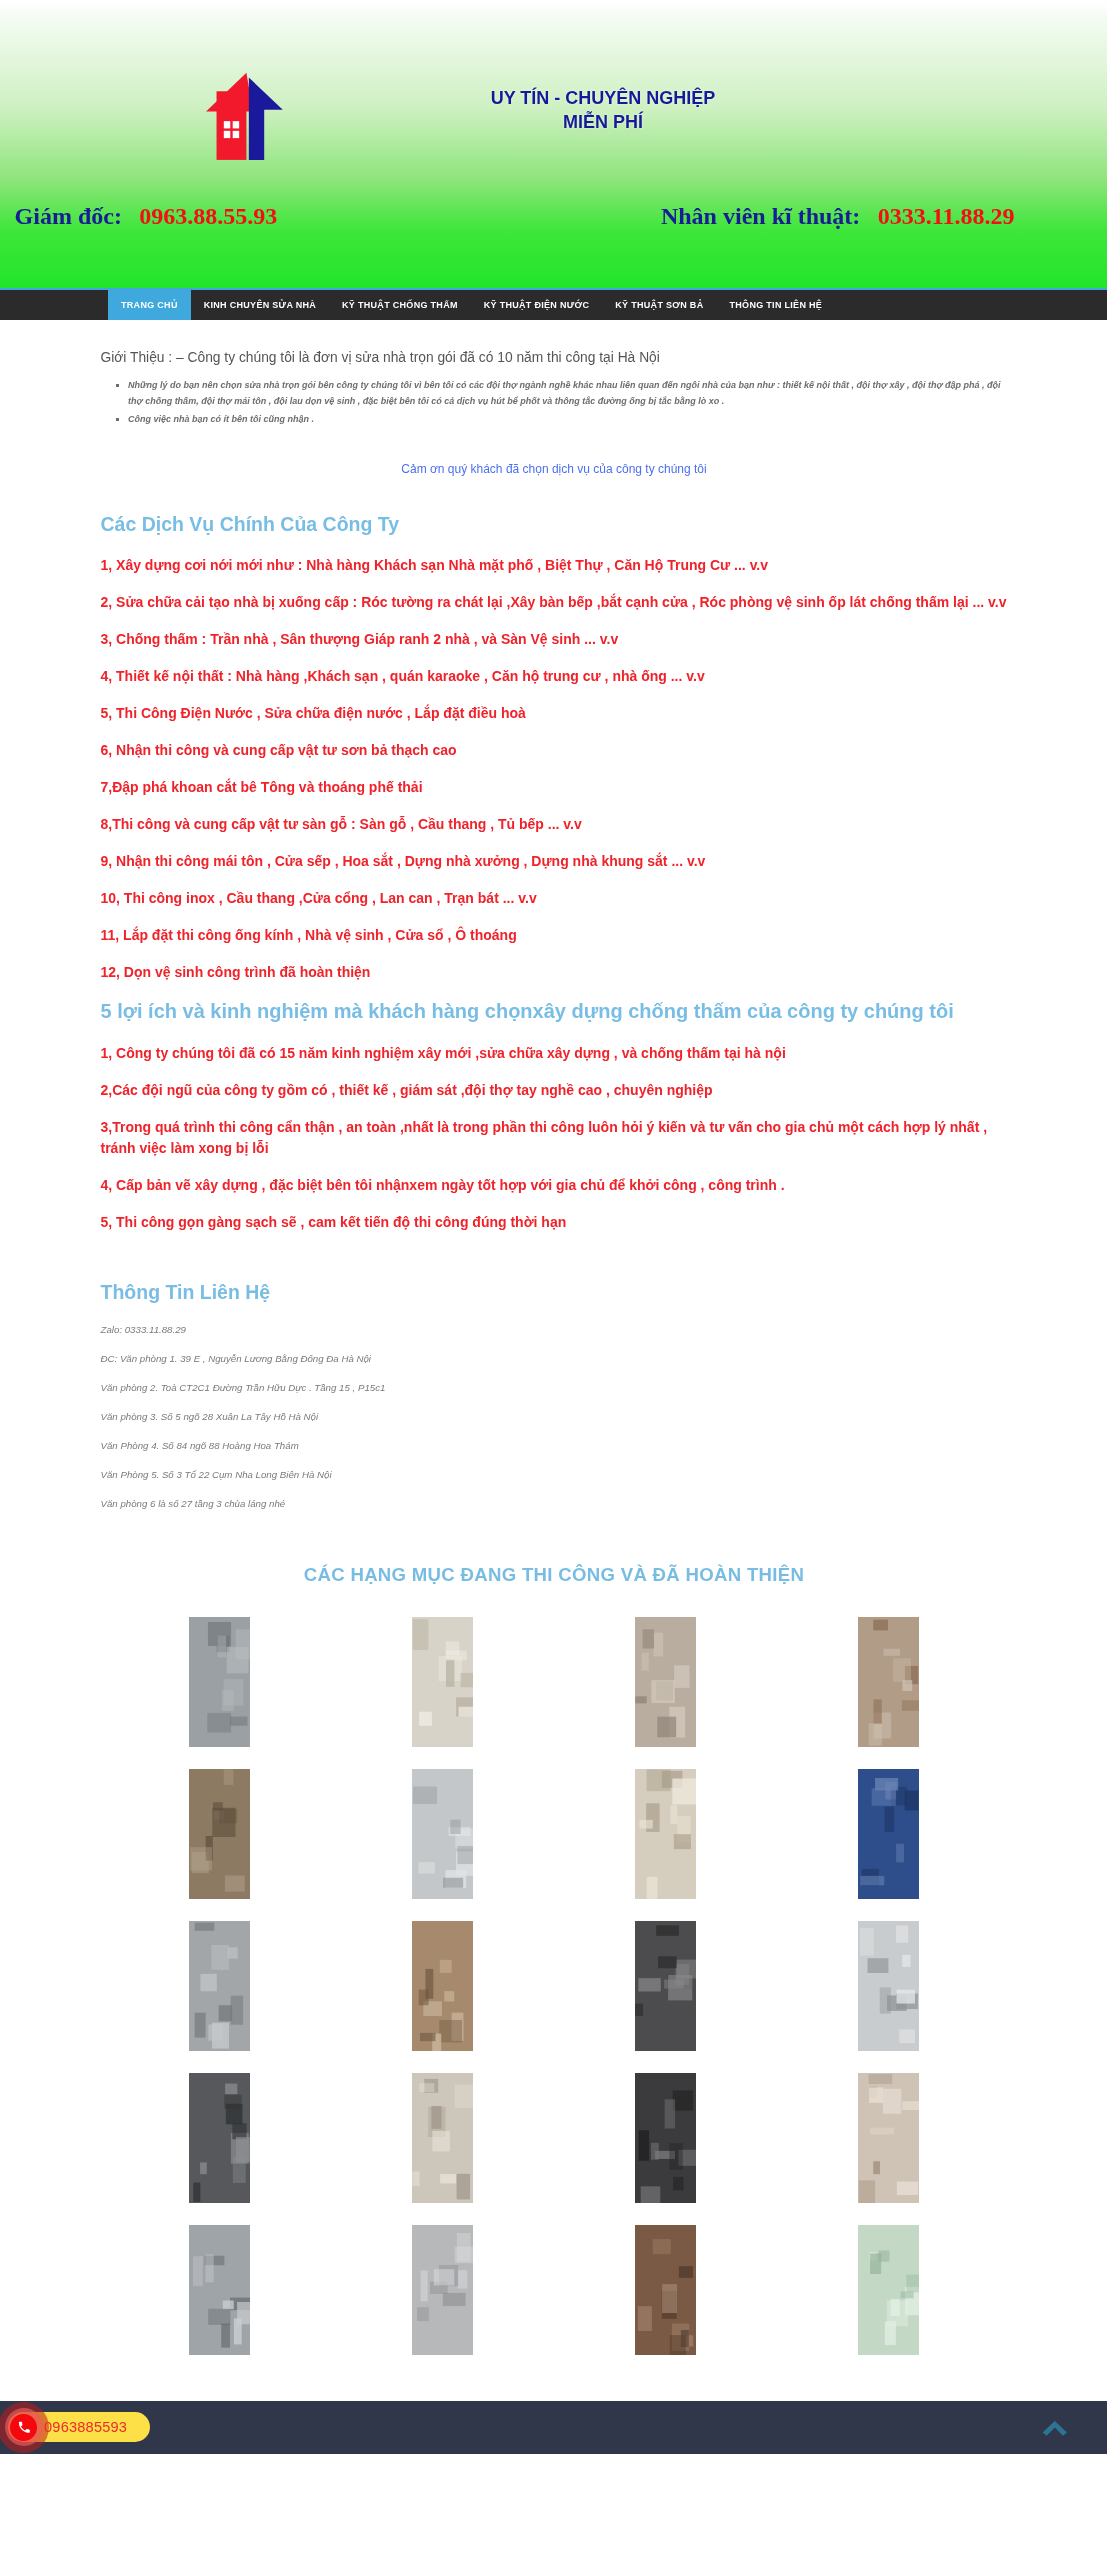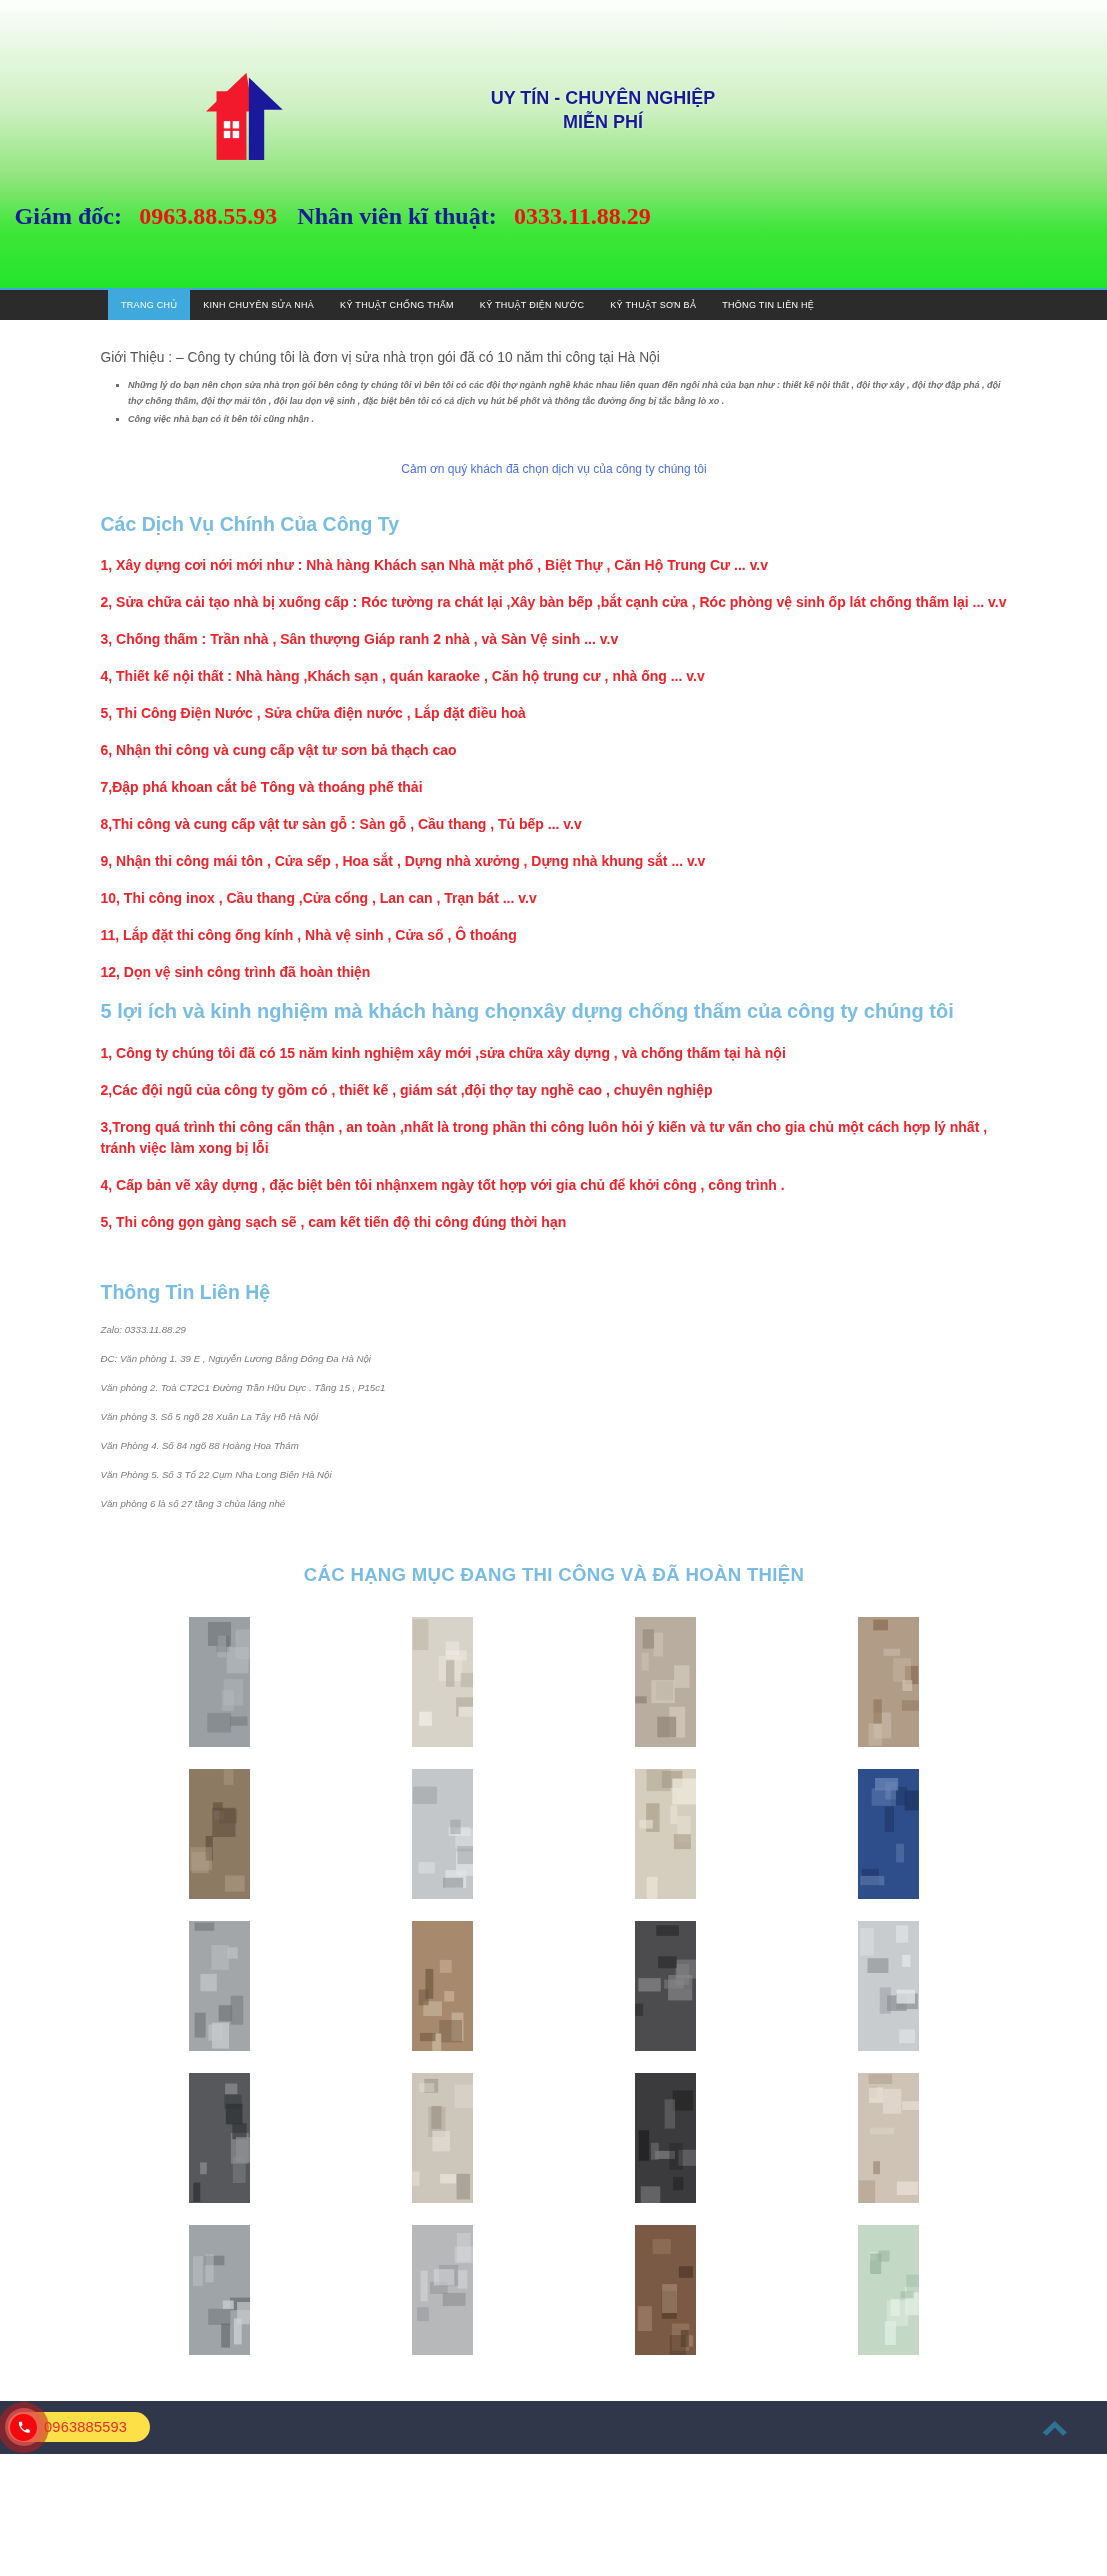--- a/index.html
+++ b/index.html
@@ -64,20 +64,21 @@
   }
   .b-sub div{white-space:nowrap;}
 
   .phone-row{
     position:absolute;
     left:0; right:0;
     top:203px;
     width:1029px;
     margin-left:-108px;
     display:flex;
+    justify-content:space-between;
     padding:0 14.6px;
     gap:20px;
   }
   .phone-block{
     font-family:"Liberation Serif", serif;
     font-size:24px;
     font-weight:bold;
     white-space:nowrap;
   }
   .phone-label{ color:#181d96; }
@@ -95,21 +96,21 @@
     display:flex;
     height:100%;
     align-items:stretch;
   }
   .nav-item{
     display:flex;
     align-items:center;
     padding:0 13px;
     color:#ffffff;
     font-size:9px;
-    font-weight:normal;
+    font-weight:bold;
     letter-spacing:0.3px;
     text-decoration:none;
     cursor:pointer;
     white-space:nowrap;
   }
   .nav-item.active{ background:#3fa8dc; }
 
   
   .main{
     width:1005px;

